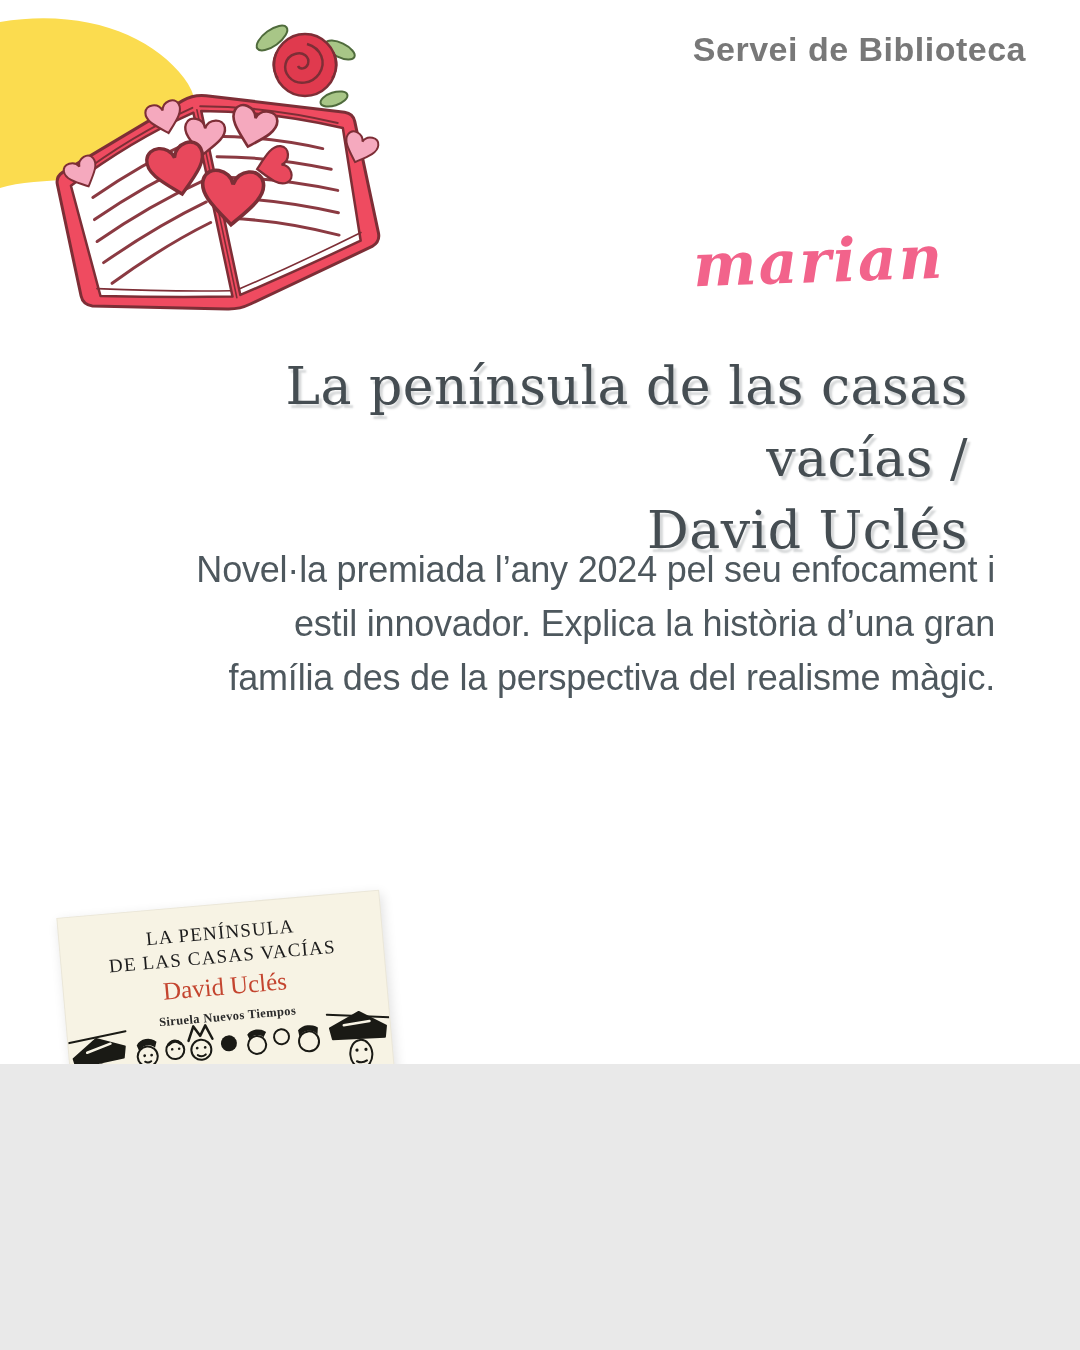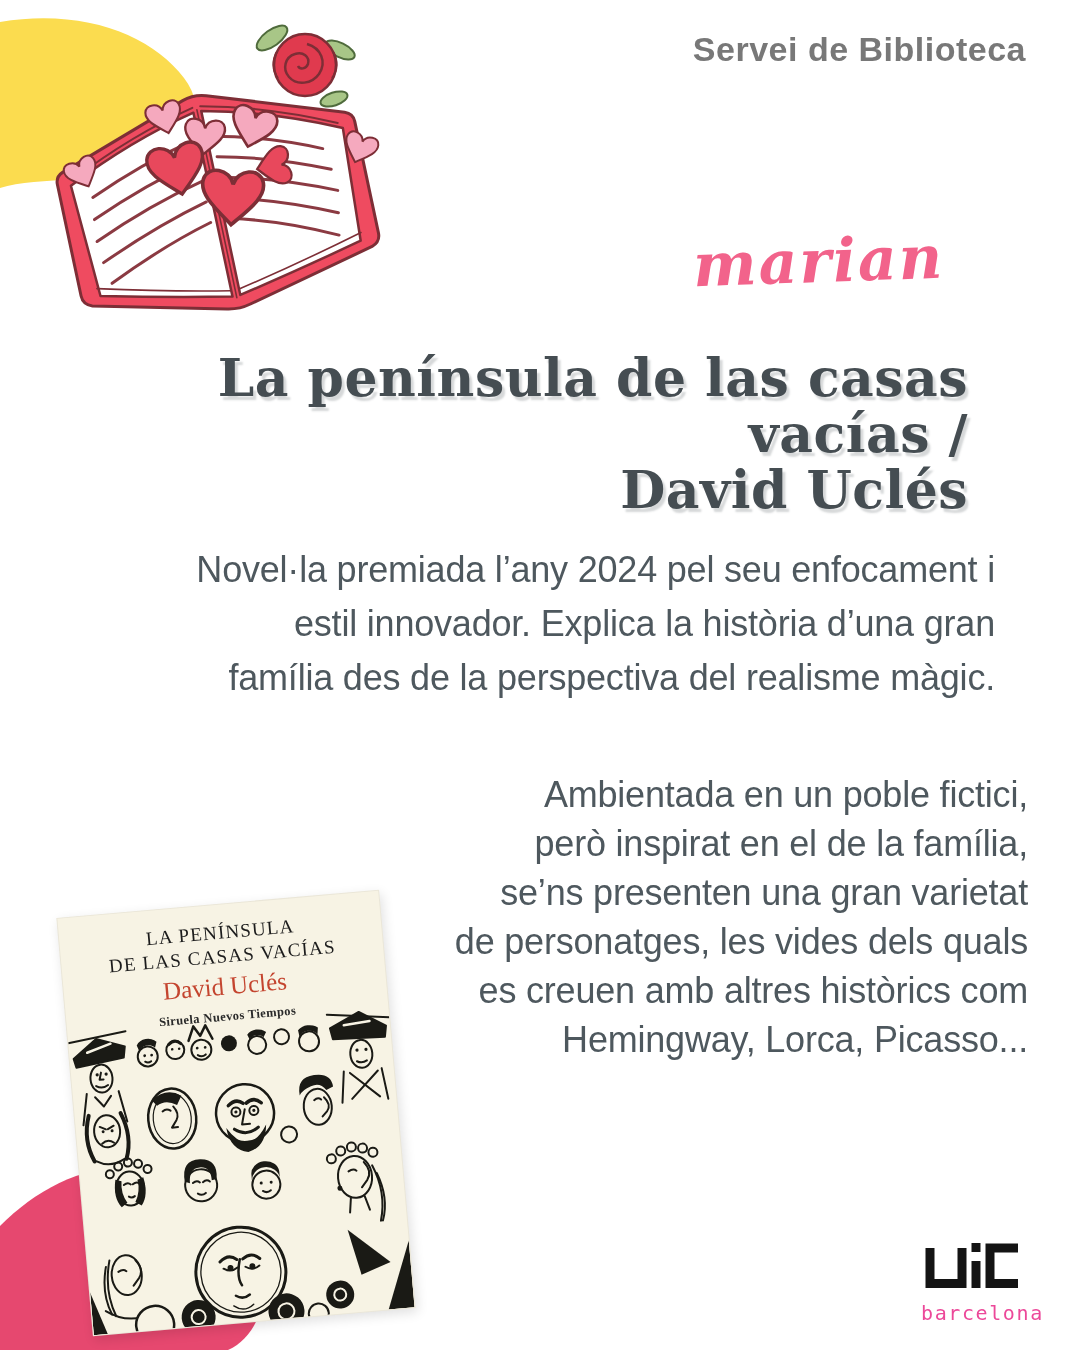--- a/index.html
+++ b/index.html
@@ -1,37 +1,37 @@
 <!DOCTYPE html>
 <html><head>
 <meta charset="utf-8">
 <style>
   html,body{margin:0;padding:0;background:#e9e9e9;}
   .canvas{
-    position:relative;width:1080px;height:1350px;background:#ffffff;
+    position:relative;width:1080px;height:1064px;background:#ffffff;
     overflow:hidden;font-family:"Liberation Sans", sans-serif;margin:0 auto;
   }
   .abs{position:absolute;}
 
   
   .service-label{
     top:30px;right:54px;font-size:34px;font-weight:700;color:#787878;
     letter-spacing:.5px;
   }
   .signature{
     top:226px;right:136px;font-family:"DejaVu Serif", serif;
     font-style:italic;font-weight:700;font-size:60px;color:#f2638b;
     transform:rotate(-2deg);letter-spacing:2px;
   }
 
   
   .title-block{
     top:350px;left:105px;right:112px;text-align:right;
-    font-family:"DejaVu Serif", serif;font-weight:700;color:#454d52;
-    font-size:52px;line-height:56px;letter-spacing:.5px;
+    font-family:"DejaVu Serif", serif;font-weight:400;color:#454d52;
+    font-size:52px;line-height:72px;letter-spacing:.5px;
     text-shadow:3px 4px 2px rgba(69,77,82,.22);
   }
 
   
   .para{white-space:pre-line;text-align:right;color:#4e585e;letter-spacing:-0.2px;}
   .para-1{top:543px;left:85px;width:910px;font-size:36px;line-height:54px;}
   .para-2{top:770px;left:368px;width:660px;font-size:36px;line-height:49px;}
 
   
   .book-cover{
@@ -119,26 +119,20 @@
   <div class="abs signature">marian</div>
 
   <div class="abs title-block">
     <div>La península de las casas vacías /</div>
     <div>David Uclés</div>
   </div>
 
   <div class="abs para para-1">Novel·la premiada l’any 2024 pel seu enfocament i
 estil innovador. Explica la història d’una gran
 família des de la perspectiva del realisme màgic.</div>
-  <div class="abs para para-2">Ambientada en un poble fictici,
-però inspirat en el de la família,
-se’ns presenten una gran varietat
-de personatges, les vides dels quals
-es creuen amb altres històrics com
-Hemingway, Lorca, Picasso...</div>
 
   <svg class="abs pink-blob-svg" width="330" height="210" viewBox="0 0 330 210">
     <path d="M0,86 C40,46 92,20 152,28 C204,36 242,70 258,120 C270,160 258,196 228,210 L0,210 Z" fill="#e6486f"></path>
   </svg>
 
   <div class="abs book-cover">
     <div class="cover-text">
       <div class="cover-title">LA PENÍNSULA</div>
       <div class="cover-title">DE LAS CASAS VACÍAS</div>
       <div class="cover-author">David Uclés</div>

